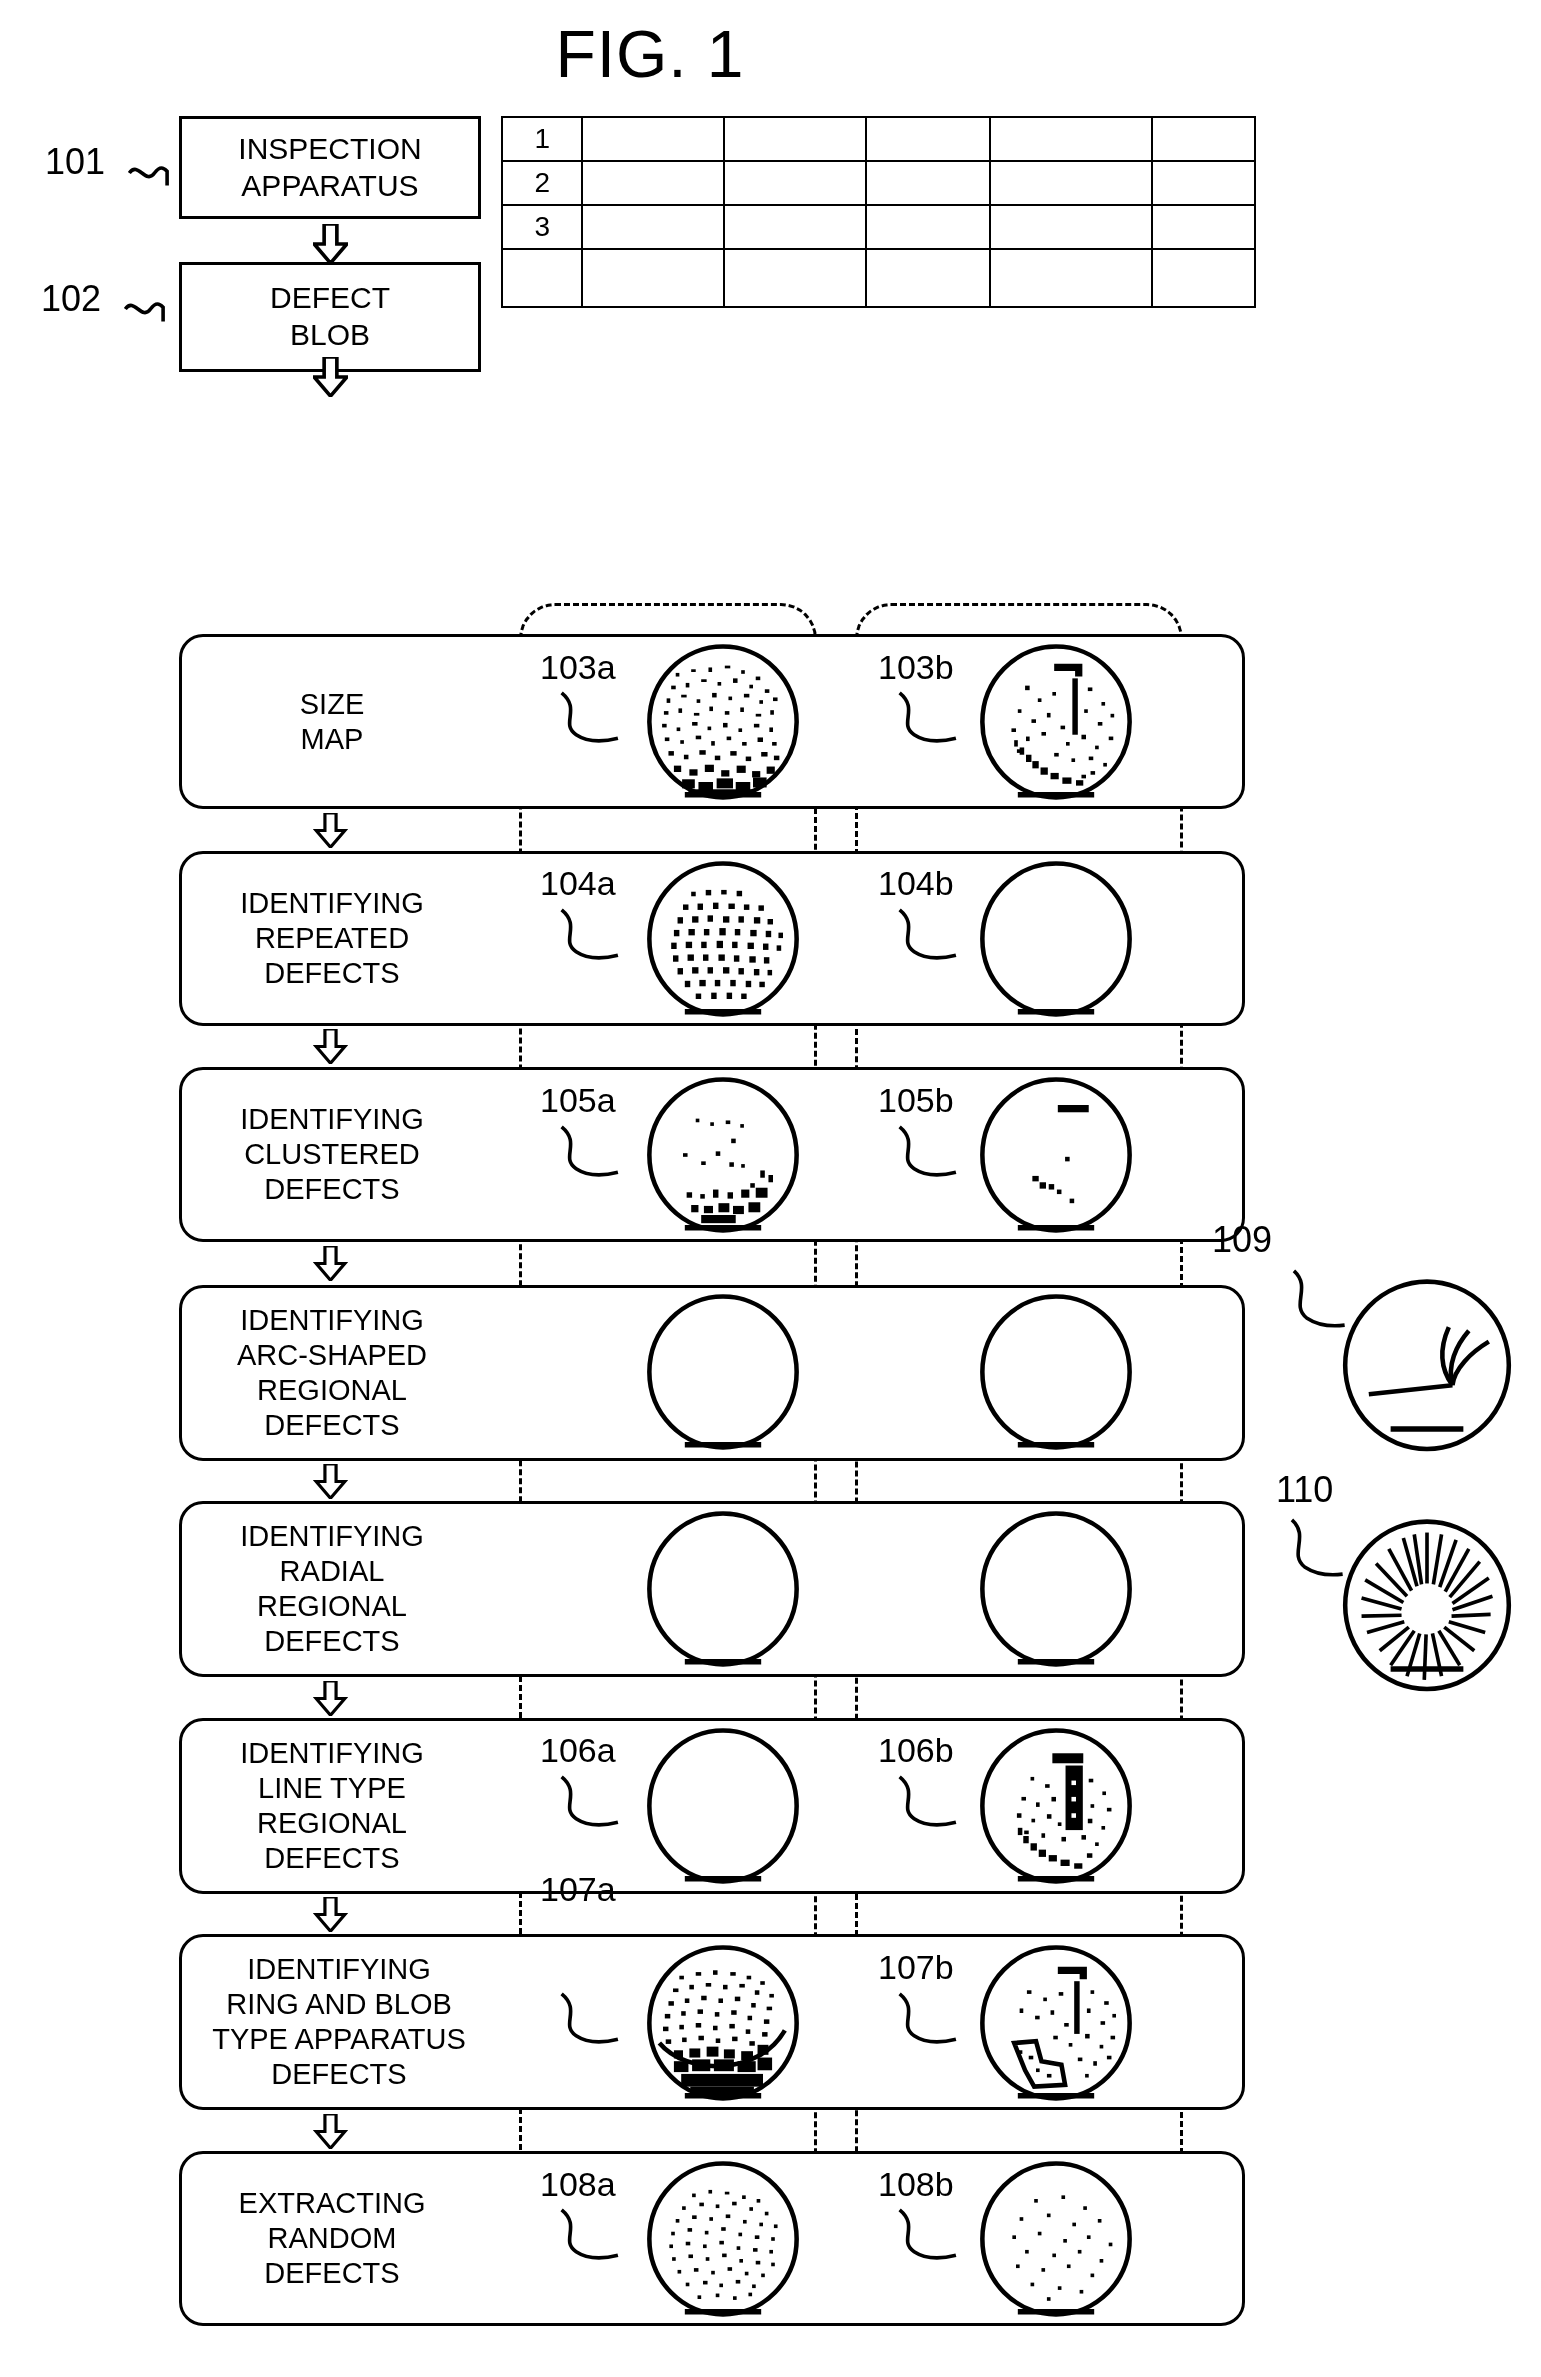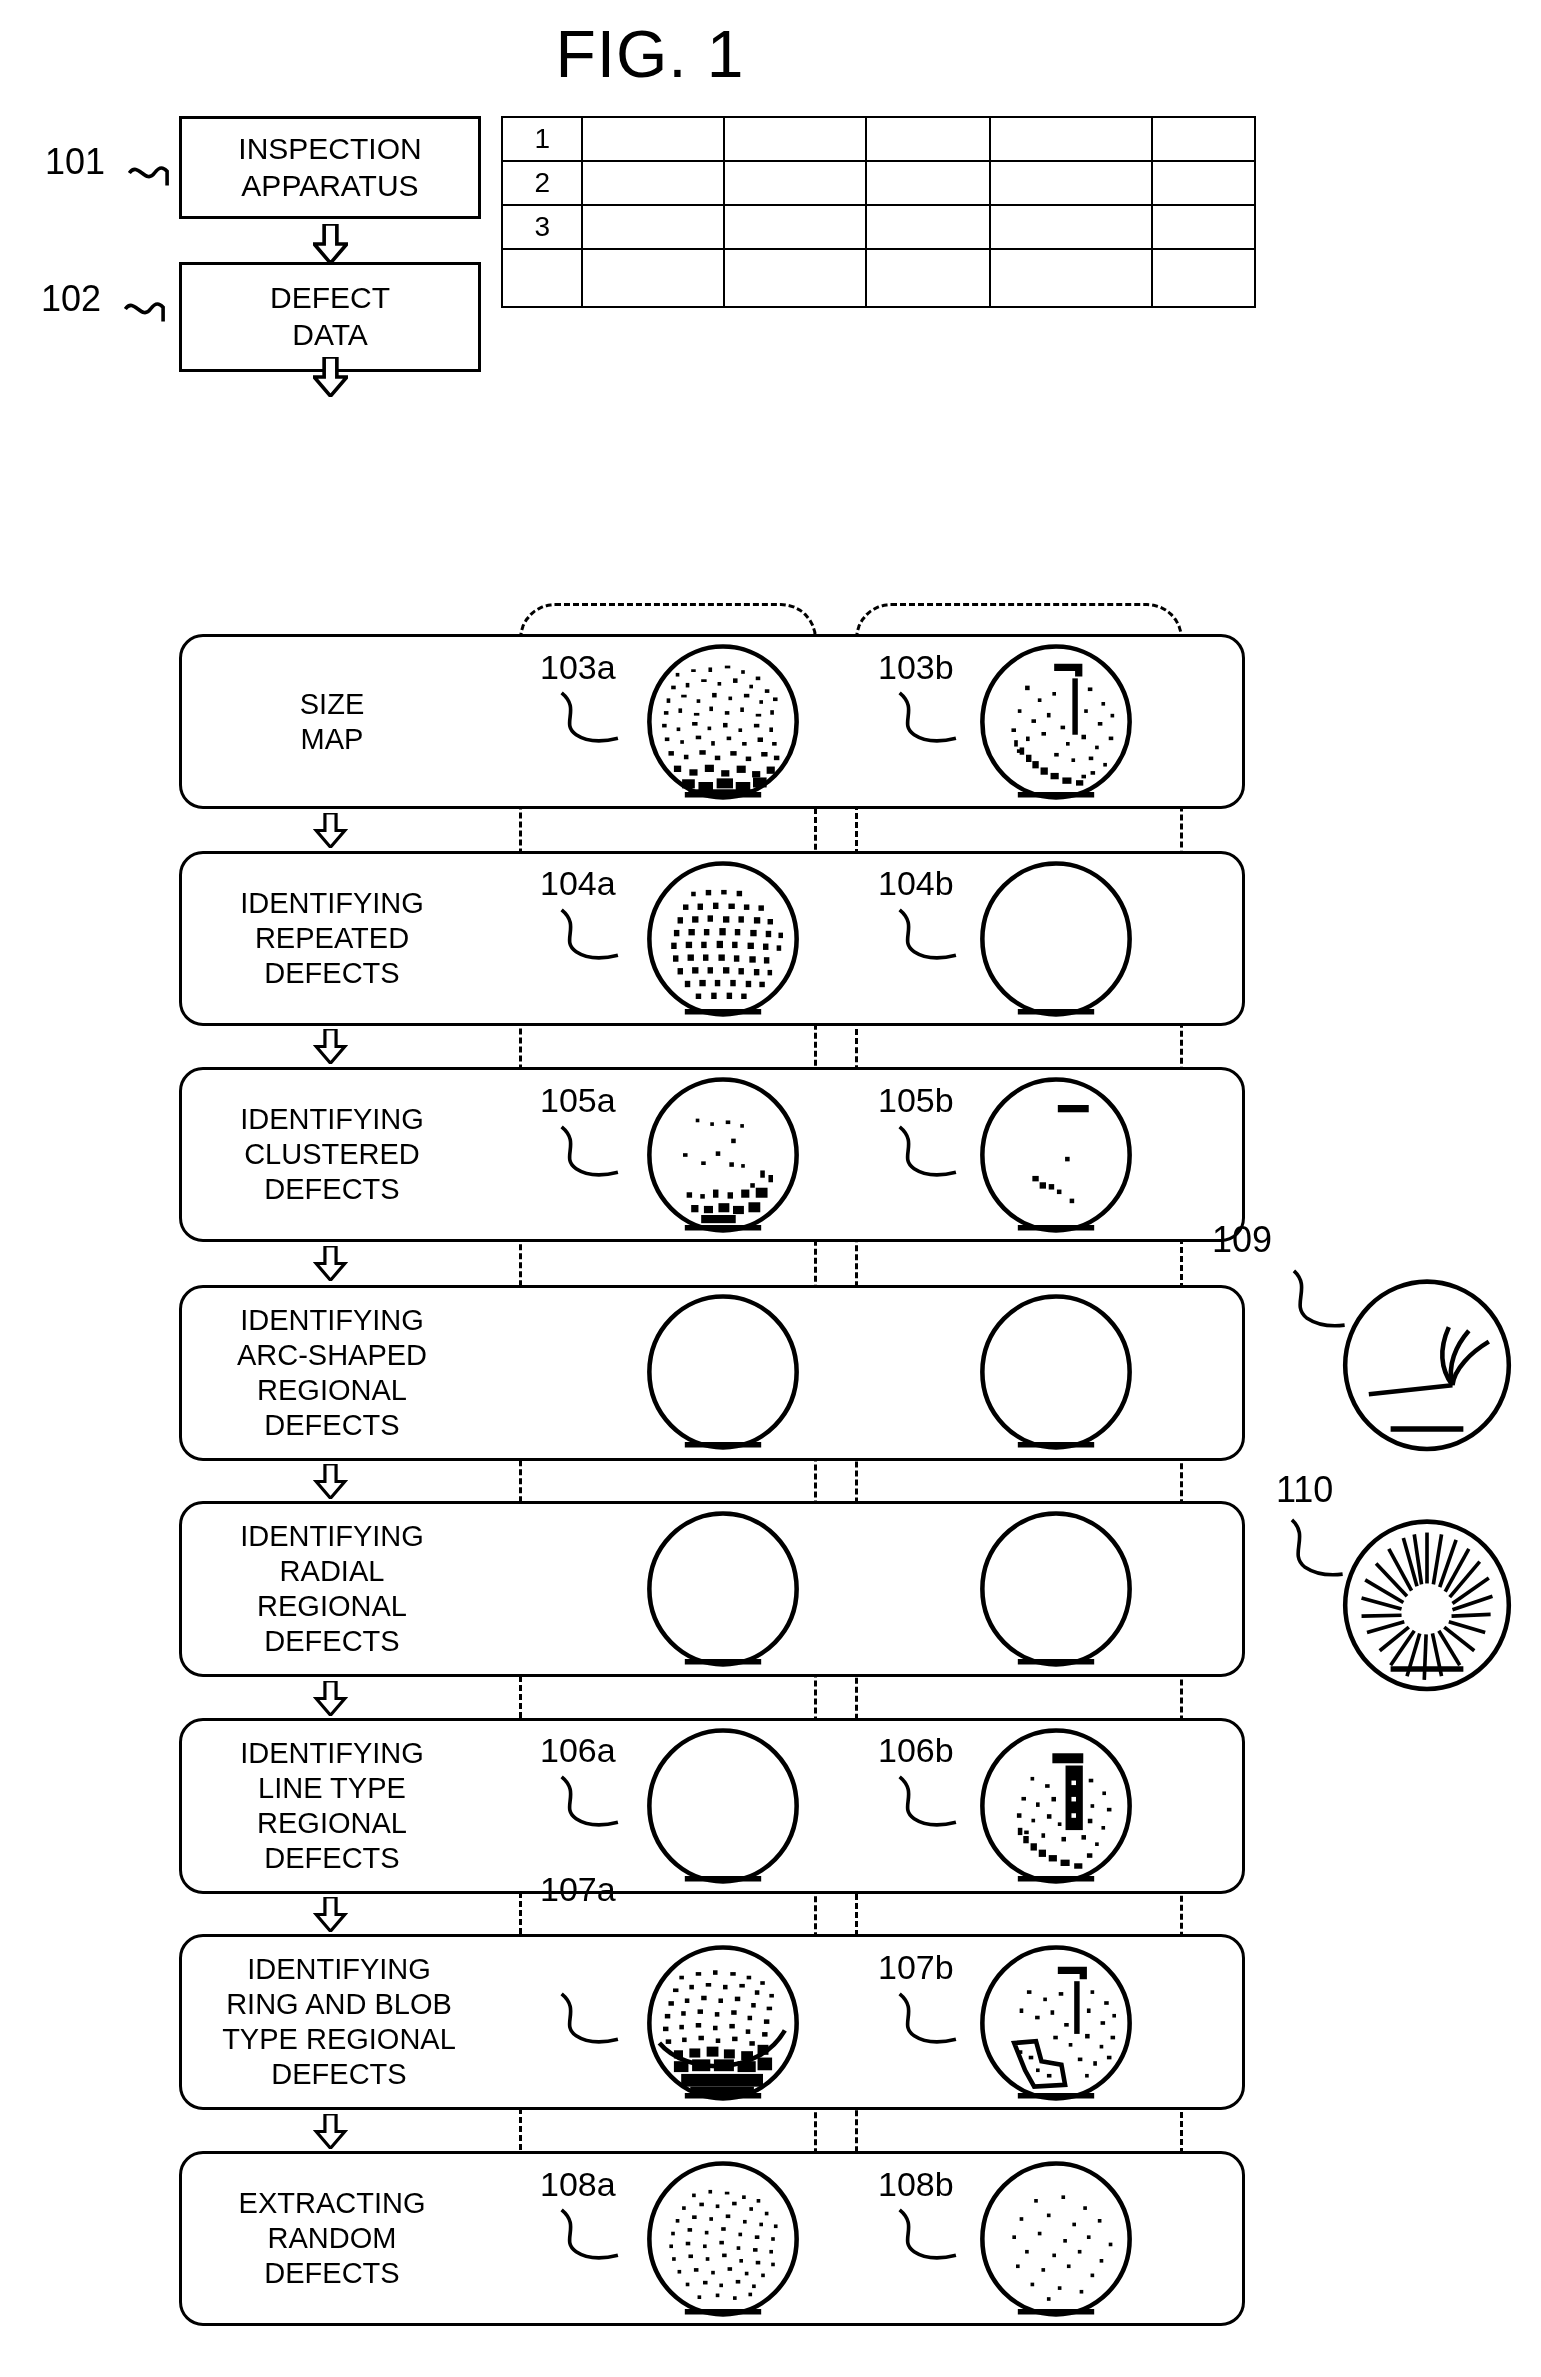--- a/index.html
+++ b/index.html
@@ -73,21 +73,21 @@
 
 <div class="abs farrow" style="left:313px;top:224px;">
   <svg width="35" height="40" viewBox="0 0 38 44">
       <path d="M12 0 H26 V22 H37 L19 43 L1 22 H12 Z" fill="#fff" stroke="#000" stroke-width="4"></path>
     </svg>
 </div>
 
 <div class="abs block" style="left:179px;top:262px;width:302px;height:110px;">
   <div>
     <div>DEFECT</div>
-    <div>DATA</div>
+    <div>BLOB</div>
   </div>
 </div>
 
 <div class="abs farrow" style="left:313px;top:357px;">
   <svg width="35" height="40" viewBox="0 0 38 44">
       <path d="M12 0 H26 V22 H37 L19 43 L1 22 H12 Z" fill="#fff" stroke="#000" stroke-width="4"></path>
     </svg>
 </div>
 
 <div class="abs" style="left:501px;top:116px;">
@@ -594,21 +594,21 @@
   <svg width="35" height="35" viewBox="0 0 38 44">
       <path d="M12 0 H26 V22 H37 L19 43 L1 22 H12 Z" fill="#fff" stroke="#000" stroke-width="4"></path>
     </svg>
 </div>
 
 <div class="abs rblock" style="left:179px;top:1934px;width:1066px;height:176px;">
   <div class="lbl" style="width:314px;">
     <div>
       <div>IDENTIFYING</div>
       <div>RING AND BLOB</div>
-      <div>TYPE REGIONAL</div>
+      <div>TYPE APPARATUS</div>
       <div>DEFECTS</div>
     </div>
   </div>
 </div>
 <div class="abs refnum-sm" style="left:540px;top:1853px;margin-top:17px;">107a</div>
 <div class="abs leader" style="left:558px;top:1992px;">
   <svg width="69" height="62" viewBox="0 0 76 68">
       <path d="M4 2 C26 20,2 36,20 48 C32 56,50 56,66 52" stroke="#000" stroke-width="4" fill="none"></path>
     </svg>
 </div>

